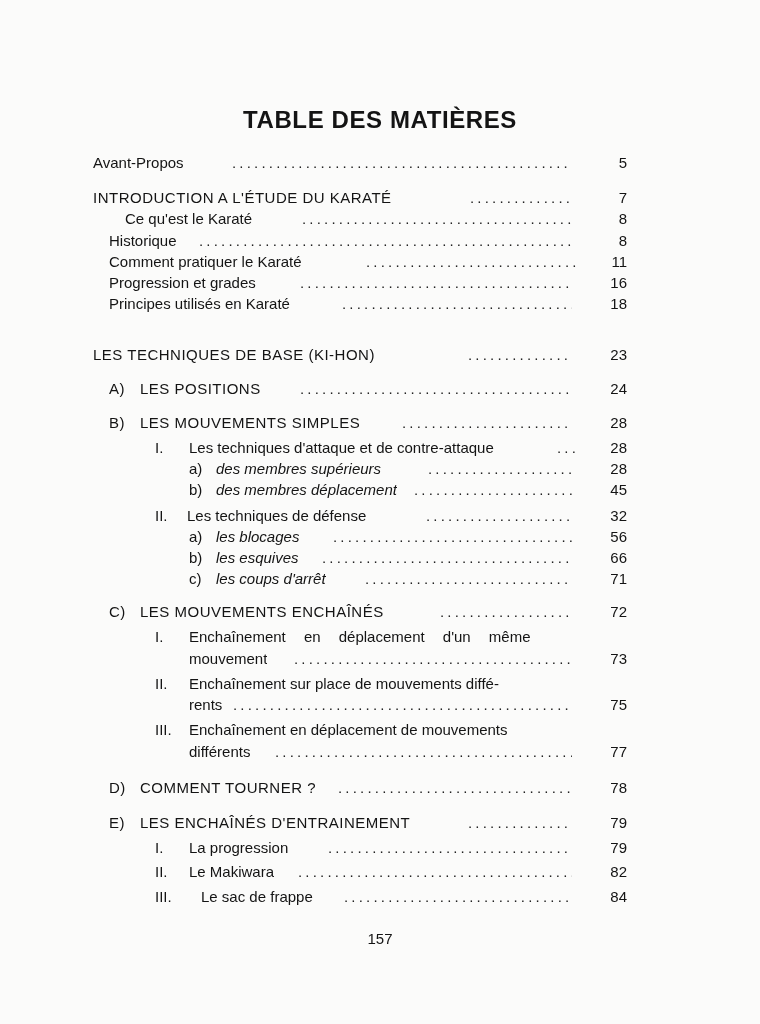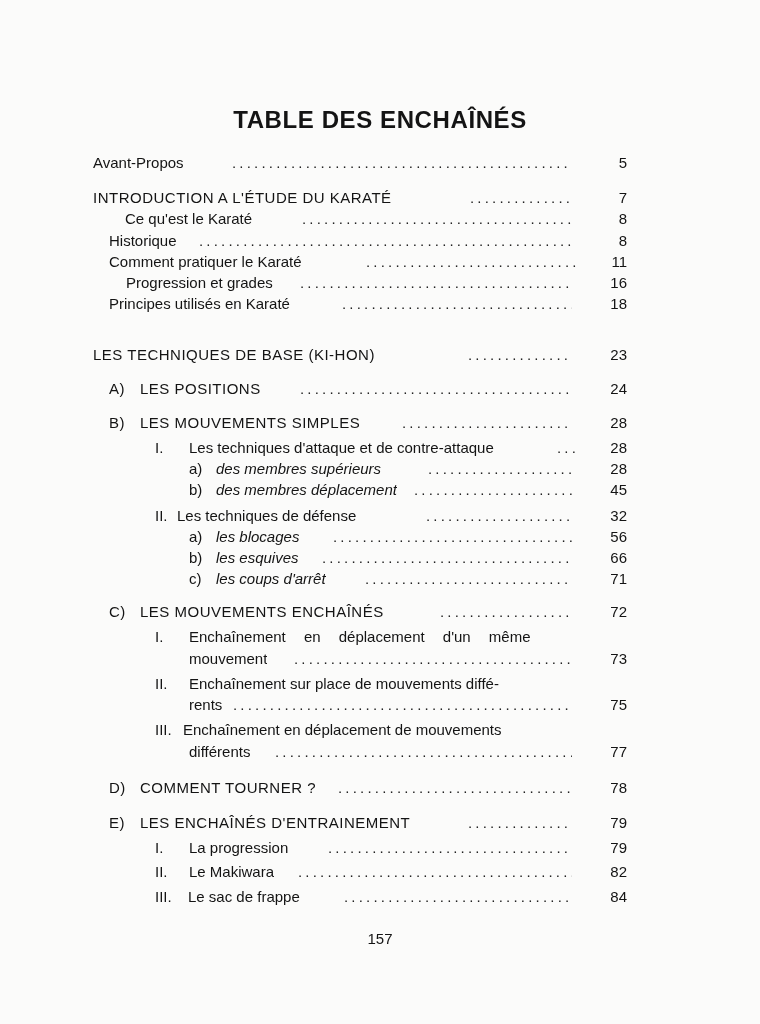--- a/index.html
+++ b/index.html
@@ -24,21 +24,21 @@
     .b { font-weight: normal; }
     .i { font-style: italic; text-align: center; }
     .caps { letter-spacing: 0.5px; }
     .folio {
       position: absolute; left: 0; width: 760px; top: 930px; text-align: center; font-size: 15px;
     }
   </style>
 </head>
 <body>
 
-<div class="title">TABLE DES ENCHAÎNÉS</div>
+<div class="title">TABLE DES MATIÈRES</div>
 
 <div id="toc">
   <div class="row" style="top:153px">
     <span class="txt b" style="left:93px">Avant-Propos</span>
     <span class="dots" style="left:232px;width:340px">........................................................................................</span>
     <span class="pg">5</span>
   </div>
   <div class="row" style="top:188px">
     <span class="txt b caps" style="left:93px">INTRODUCTION A L'ÉTUDE DU KARATÉ</span>
     <span class="dots" style="left:470px;width:102px">........................................................................................</span>
@@ -53,21 +53,21 @@
     <span class="txt" style="left:109px">Historique</span>
     <span class="dots" style="left:199px;width:373px">........................................................................................</span>
     <span class="pg">8</span>
   </div>
   <div class="row" style="top:252px">
     <span class="txt" style="left:109px">Comment pratiquer le Karaté</span>
     <span class="dots" style="left:366px;width:210px">........................................................................................</span>
     <span class="pg">11</span>
   </div>
   <div class="row" style="top:273px">
-    <span class="txt" style="left:126px">Progression et grades</span>
+    <span class="txt" style="left:109px">Progression et grades</span>
     <span class="dots" style="left:300px;width:272px">........................................................................................</span>
     <span class="pg">16</span>
   </div>
   <div class="row" style="top:294px">
     <span class="txt" style="left:109px">Principes utilisés en Karaté</span>
     <span class="dots" style="left:342px;width:230px">........................................................................................</span>
     <span class="pg">18</span>
   </div>
 
   <div class="row" style="top:345px">
@@ -100,21 +100,21 @@
     <span class="pg">28</span>
   </div>
   <div class="row" style="top:480px">
     <span class="lab" style="left:189px">b)</span>
     <span class="txt i" style="left:216px">des membres déplacement</span>
     <span class="dots" style="left:414px;width:158px">........................................................................................</span>
     <span class="pg">45</span>
   </div>
   <div class="row" style="top:506px">
     <span class="lab" style="left:155px">II.</span>
-    <span class="txt" style="left:177px">Les techniques de défense</span>
+    <span class="txt" style="left:187px">Les techniques de défense</span>
     <span class="dots" style="left:426px;width:146px">........................................................................................</span>
     <span class="pg">32</span>
   </div>
   <div class="row" style="top:527px">
     <span class="lab" style="left:189px">a)</span>
     <span class="txt i" style="left:216px">les blocages</span>
     <span class="dots" style="left:333px;width:239px">........................................................................................</span>
     <span class="pg">56</span>
   </div>
   <div class="row" style="top:548px">
@@ -149,21 +149,21 @@
     <span class="lab" style="left:155px">II.</span>
     <span class="txt" style="left:189px">Enchaînement sur place de mouvements diffé-</span>
   </div>
   <div class="row" style="top:695px">
     <span class="txt" style="left:189px">rents</span>
     <span class="dots" style="left:233px;width:339px">........................................................................................</span>
     <span class="pg">75</span>
   </div>
   <div class="row" style="top:720px">
     <span class="lab" style="left:155px">III.</span>
-    <span class="txt" style="left:183px">Enchaînement en déplacement de mouvements</span>
+    <span class="txt" style="left:189px">Enchaînement en déplacement de mouvements</span>
   </div>
   <div class="row" style="top:742px">
     <span class="txt" style="left:189px">différents</span>
     <span class="dots" style="left:275px;width:297px">........................................................................................</span>
     <span class="pg">77</span>
   </div>
 
   <div class="row" style="top:778px">
     <span class="lab caps" style="left:109px">D)</span>
     <span class="txt caps" style="left:140px">COMMENT TOURNER ?</span>
@@ -183,19 +183,19 @@
     <span class="pg">79</span>
   </div>
   <div class="row" style="top:862px">
     <span class="lab" style="left:155px">II.</span>
     <span class="txt" style="left:189px">Le Makiwara</span>
     <span class="dots" style="left:298px;width:274px">........................................................................................</span>
     <span class="pg">82</span>
   </div>
   <div class="row" style="top:887px">
     <span class="lab" style="left:155px">III.</span>
-    <span class="txt" style="left:188px">Le sac de frappe</span>
+    <span class="txt" style="left:201px">Le sac de frappe</span>
     <span class="dots" style="left:344px;width:228px">........................................................................................</span>
     <span class="pg">84</span>
   </div>
 </div>
 
 <div class="folio">157</div>
 
 </body></html>

